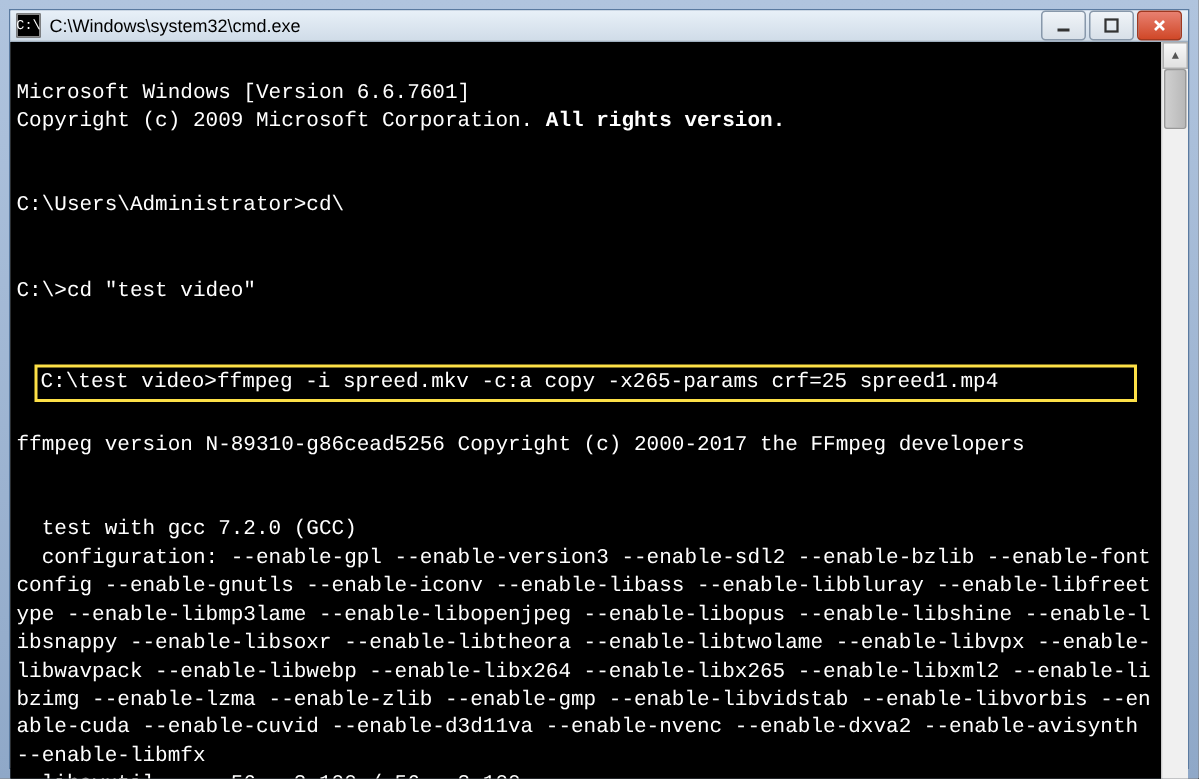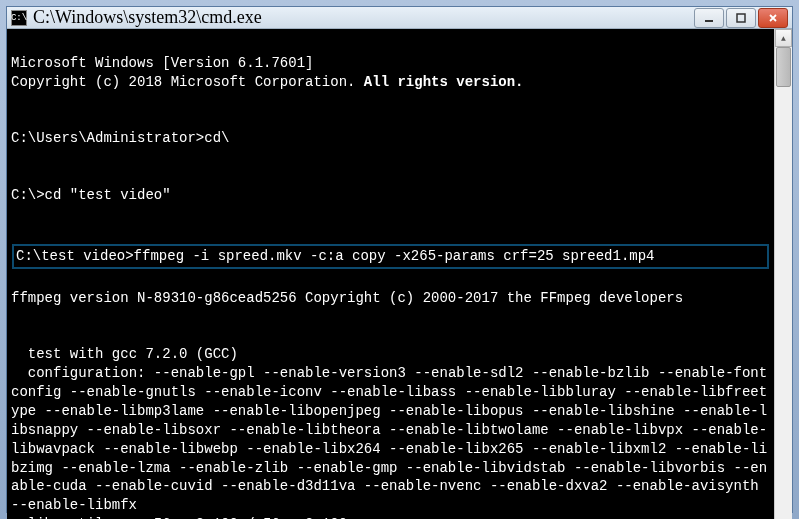--- a/index.html
+++ b/index.html
@@ -38,22 +38,22 @@
       border: 1px solid #888;
       margin-right: 6px;
       display: flex;
       align-items: center;
       justify-content: center;
       font-size: 9px;
       color: #fff;
     }
     .title-text {
       flex: 1;
-      font-family: Liberation Serif, serif;
-      font-size: 18px;
+      font-family: Liberation Sans, sans-serif;
+      font-size: 12px;
       color: #000;
     }
     .window-controls {
       display: flex;
       gap: 2px;
     }
     .win-btn {
       width: 30px;
       height: 20px;
       border: 1px solid #8898aa;
@@ -85,23 +85,23 @@
       color: #fff;
       font-size: 14px;
       line-height: 1.35;
       padding: 6px 4px;
       white-space: pre-wrap;
       word-break: break-all;
       font-family: 'Consolas', 'Courier New', monospace;
       overflow: hidden;
     }
     .highlight-box {
-      border: 2px solid #0c4a6e;
+      border: 2px solid #fde047;
       padding: 1px 2px;
-      margin: 1px 1px;
+      margin: 1px 12px;
       display: block;
     }
     .scrollbar {
       width: 18px;
       background: #e8e8e8;
       display: flex;
       flex-direction: column;
       border-left: 1px solid #ccc;
     }
     .scroll-arrow {
@@ -154,22 +154,22 @@
       </div>
       <div class="win-btn close">
         <svg viewBox="0 0 12 10">
             <path d="M3 2 L9 8 M9 2 L3 8" stroke="#fff" stroke-width="1.8"></path>
           </svg>
       </div>
     </div>
   </div>
   <div class="console-area">
     <div class="console">
-<span>Microsoft Windows [Version 6.1.7601]</span>
-<span><span>Copyright (c) 2018 Microsoft Corporation. </span><b>All rights version.</b></span>
+<span>Microsoft Windows [Version 6.6.7601]</span>
+<span><span>Copyright (c) 2009 Microsoft Corporation. </span><b>All rights version.</b></span>
 <div class="blank-line"></div>
 <span>C:\Users\Administrator&gt;cd\</span>
 <div class="blank-line"></div>
 <span>C:\&gt;cd "test video"</span>
 <div class="blank-line"></div>
 <span class="highlight-box">C:\test video&gt;ffmpeg -i spreed.mkv -c:a copy -x265-params crf=25 spreed1.mp4</span>
 <span>ffmpeg version N-89310-g86cead5256 Copyright (c) 2000-2017 the FFmpeg developers</span>
 <div class="blank-line"></div>
 <span>  test with gcc 7.2.0 (GCC)</span>
 <span>  configuration: --enable-gpl --enable-version3 --enable-sdl2 --enable-bzlib --enable-fontconfig --enable-gnutls --enable-iconv --enable-libass --enable-libbluray --enable-libfreetype --enable-libmp3lame --enable-libopenjpeg --enable-libopus --enable-libshine --enable-libsnappy --enable-libsoxr --enable-libtheora --enable-libtwolame --enable-libvpx --enable-libwavpack --enable-libwebp --enable-libx264 --enable-libx265 --enable-libxml2 --enable-libzimg --enable-lzma --enable-zlib --enable-gmp --enable-libvidstab --enable-libvorbis --enable-cuda --enable-cuvid --enable-d3d11va --enable-nvenc --enable-dxva2 --enable-avisynth --enable-libmfx</span>

